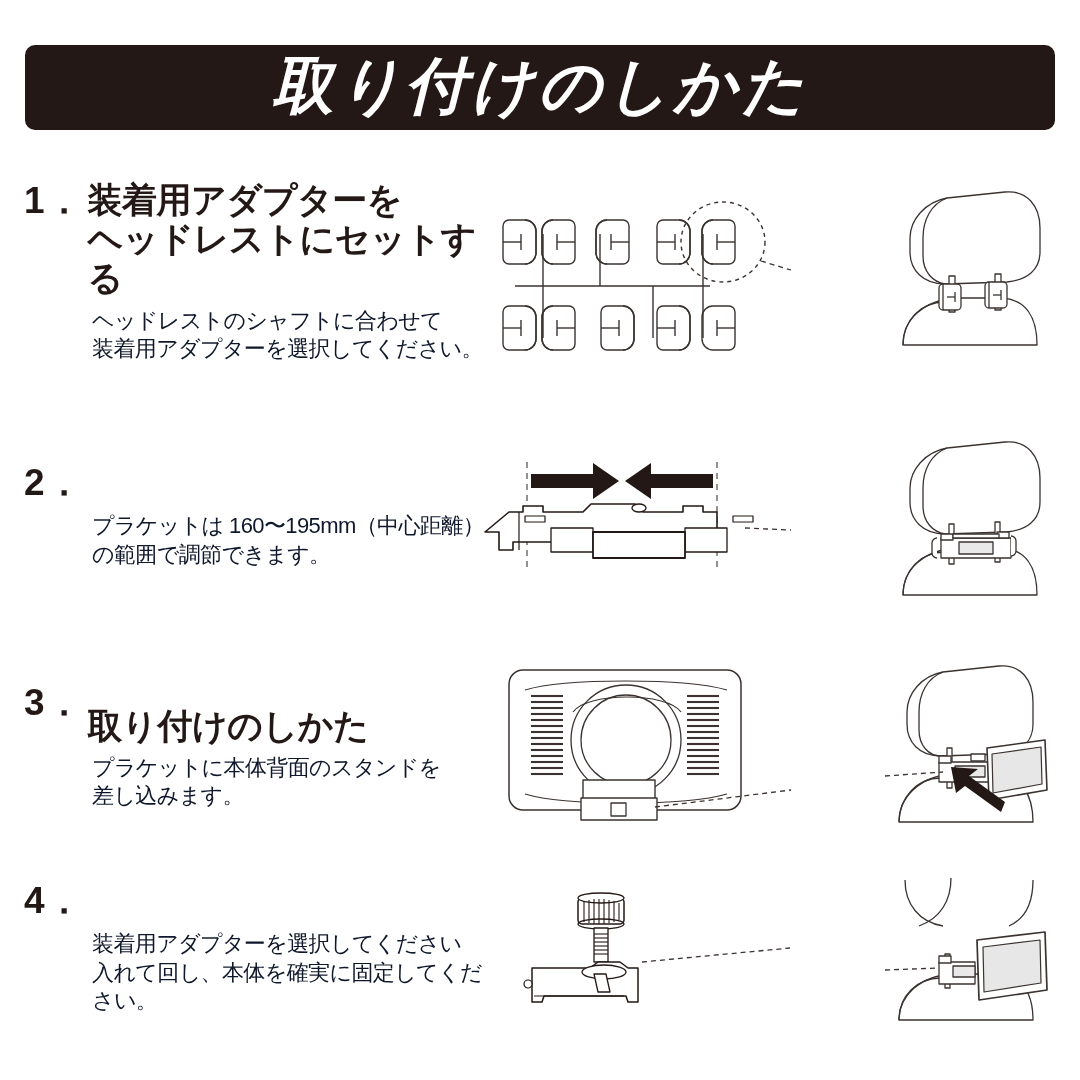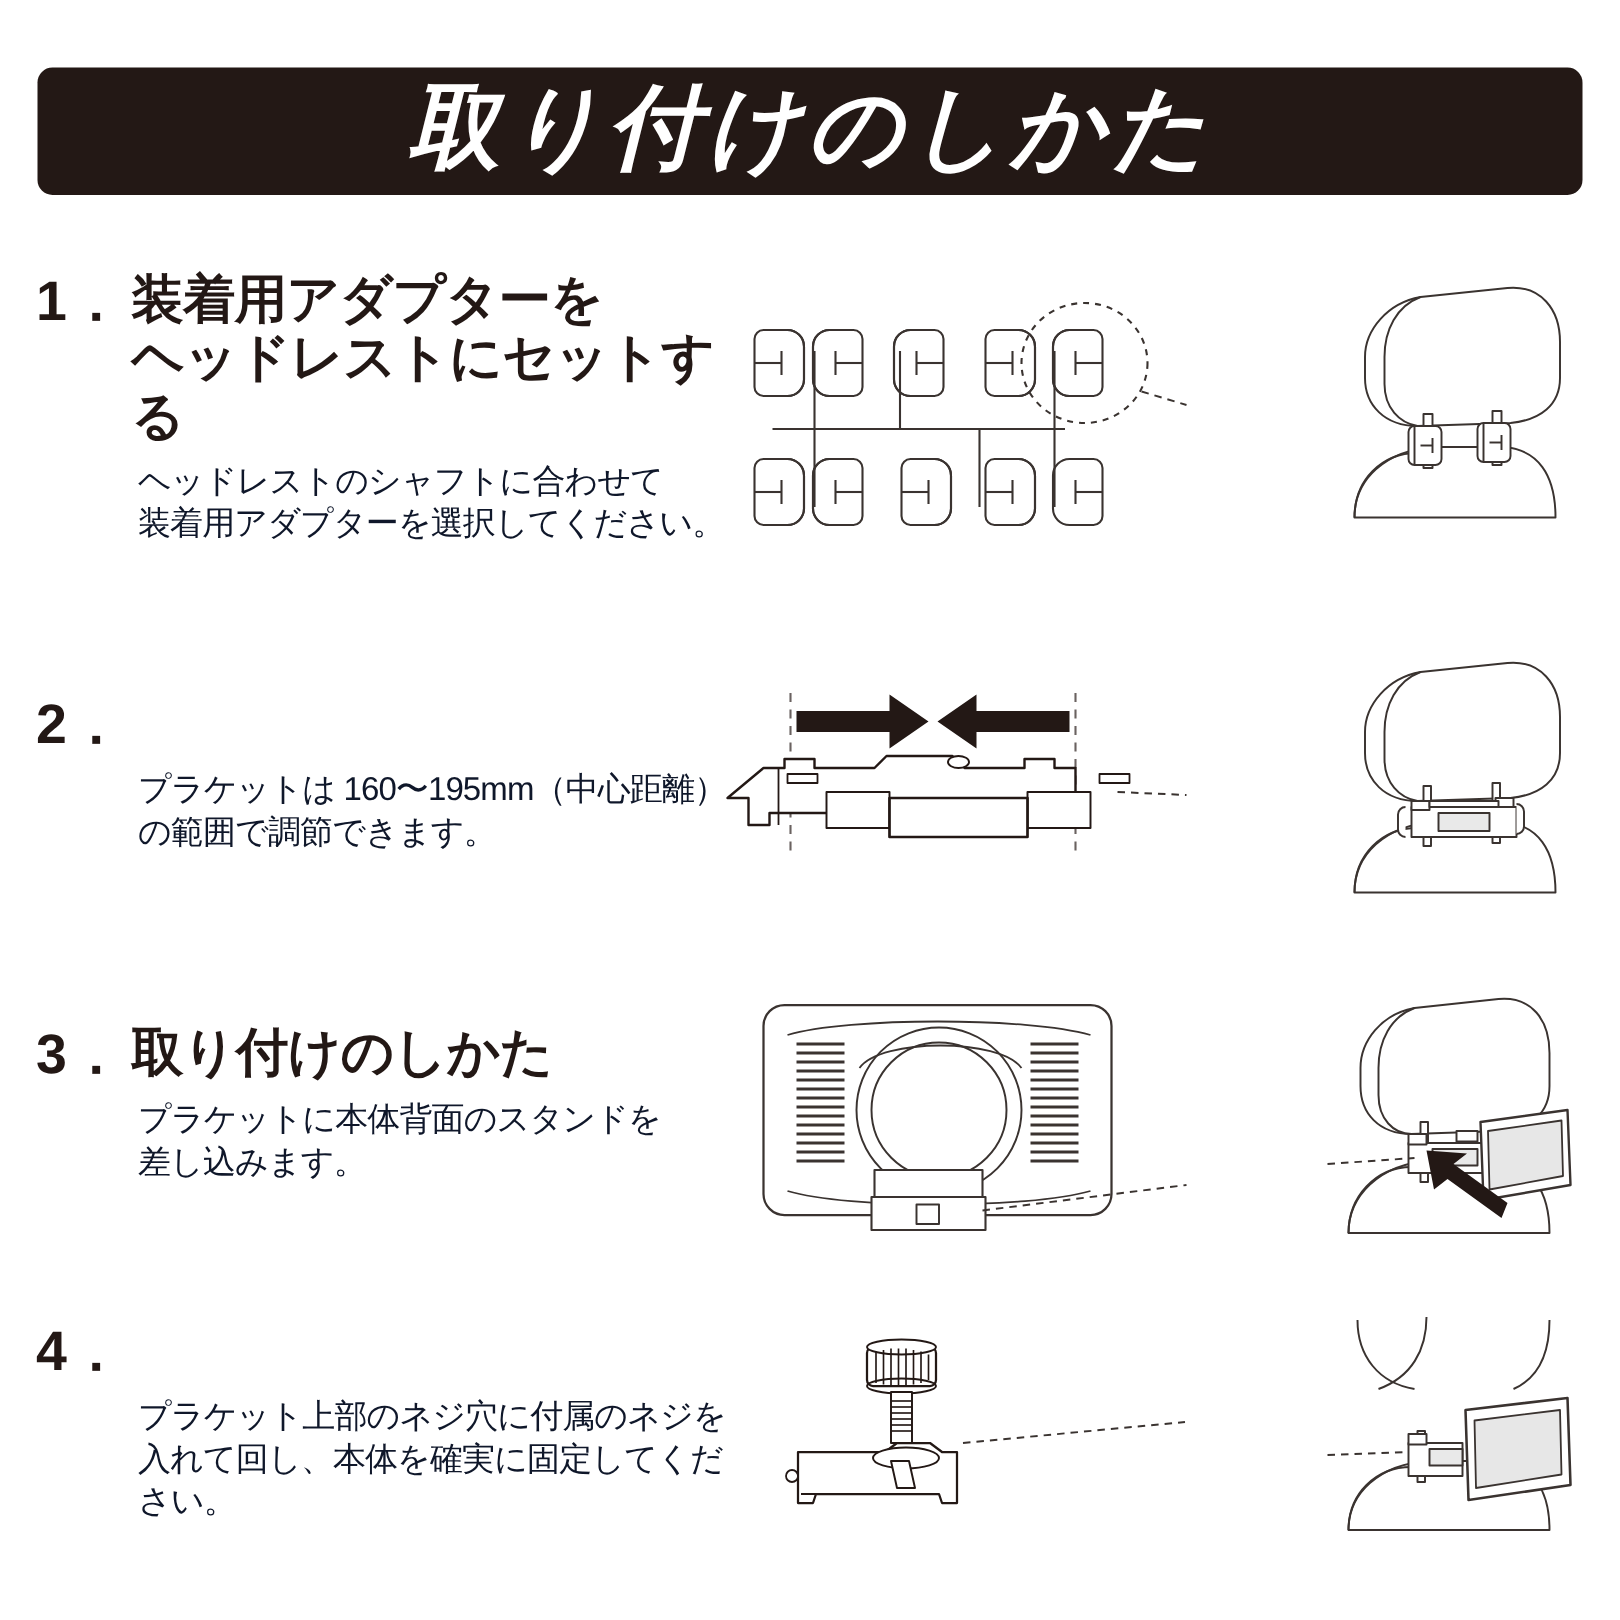--- a/index.html
+++ b/index.html
@@ -56,20 +56,21 @@
     font-size: 37px;
     line-height: 1.12;
     letter-spacing: 1px;
     flex: 0 0 auto;
     padding-right: 4px;
   }
   .step-title {
     font-size: 35px;
     line-height: 1.12;
     letter-spacing: -0.5px;
+    margin-top: 24px;
   }
   .step-desc {
     margin-left: 68px;
     margin-top: 9px;
     color: #0f172a;
     font-size: 22px;
     line-height: 1.28;
     letter-spacing: -0.6px;
     white-space: pre-line;
   }
@@ -365,21 +366,21 @@
         <line x1="0" y1="126" x2="58" y2="122" stroke="#3a3330" stroke-width="1.3" stroke-dasharray="5 4"></line>
       </svg>
     </div>
   </div>
 
   <div class="step" id="step-4">
     <div class="step-text" style="top:10px;">
       <div class="step-heading">
         <span class="step-num">4．</span>
       </div>
-      <div class="step-desc">プラケット上部のネジ穴に付属のネジを
+      <div class="step-desc">装着用アダプターを選択してください
 入れて回し、本体を確実に固定してください。</div>
     </div>
 
     <div class="fig" style="left:520px; top:10px;">
       <svg width="270" height="140" viewBox="0 0 270 140">
         <g fill="#ffffff" stroke="#231815" stroke-width="1.5" stroke-linejoin="round">
 
           <path d="M62 18 h38 a4 4 0 0 1 4 4 v18 a4 4 0 0 1 -4 4 h-38 a4 4 0 0 1 -4 -4 v-18 a4 4 0 0 1 4 -4 z"></path>
           <ellipse cx="81" cy="18" rx="23" ry="5" stroke-width="1.3"></ellipse>
           <ellipse cx="81" cy="44" rx="23" ry="5" stroke-width="1.3" fill="none"></ellipse>

